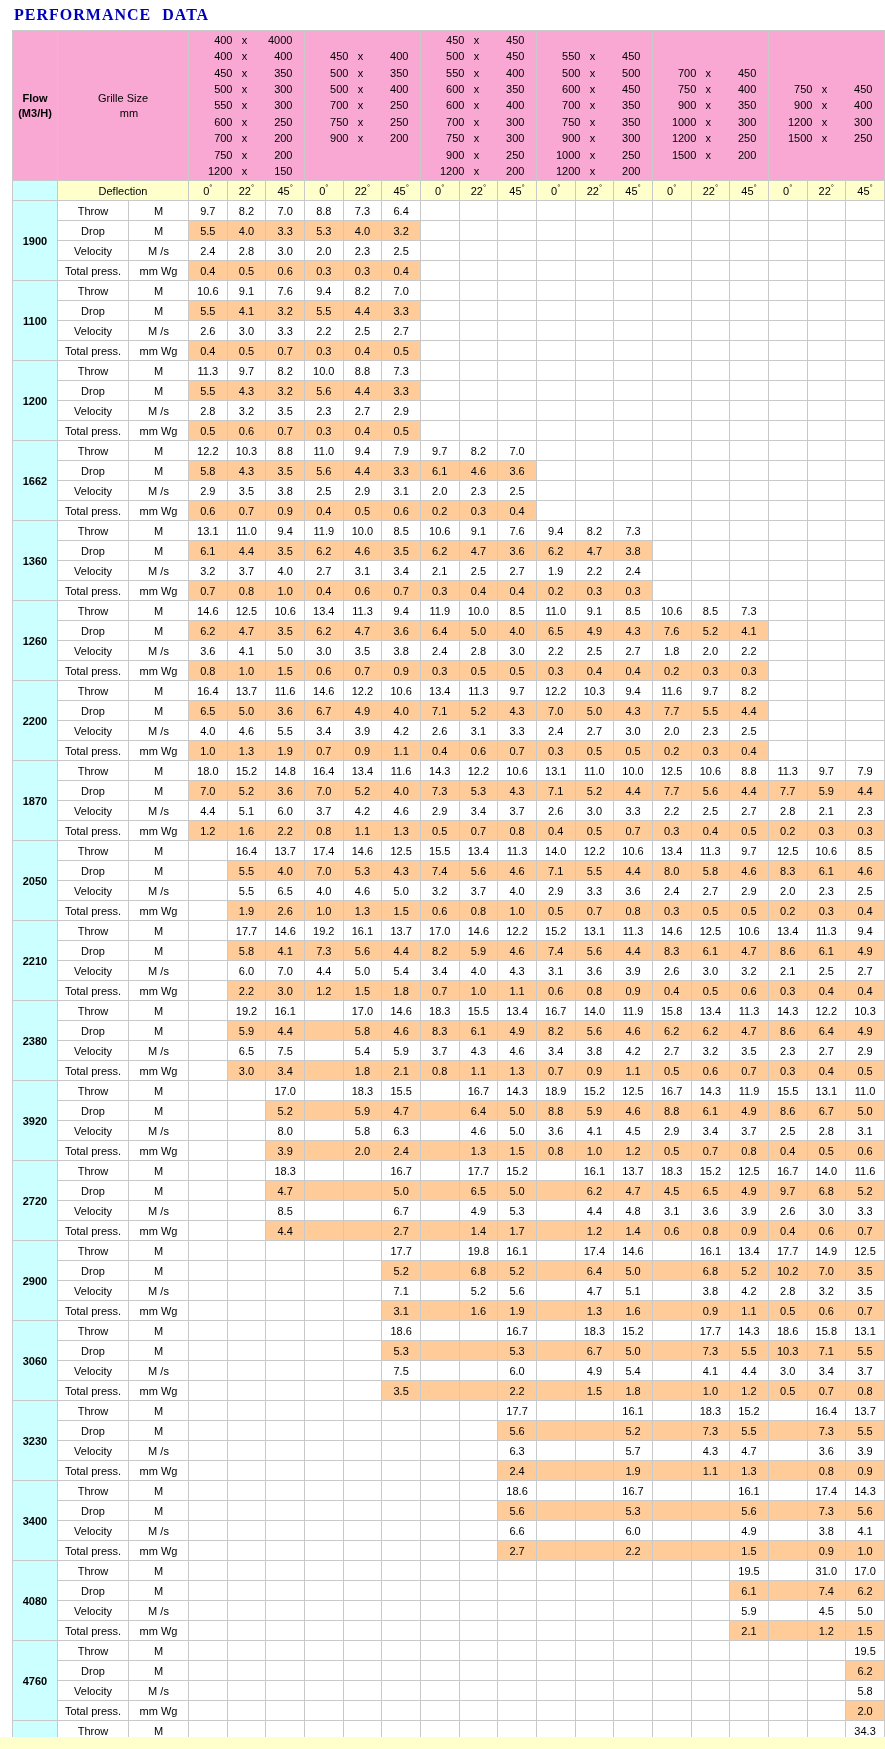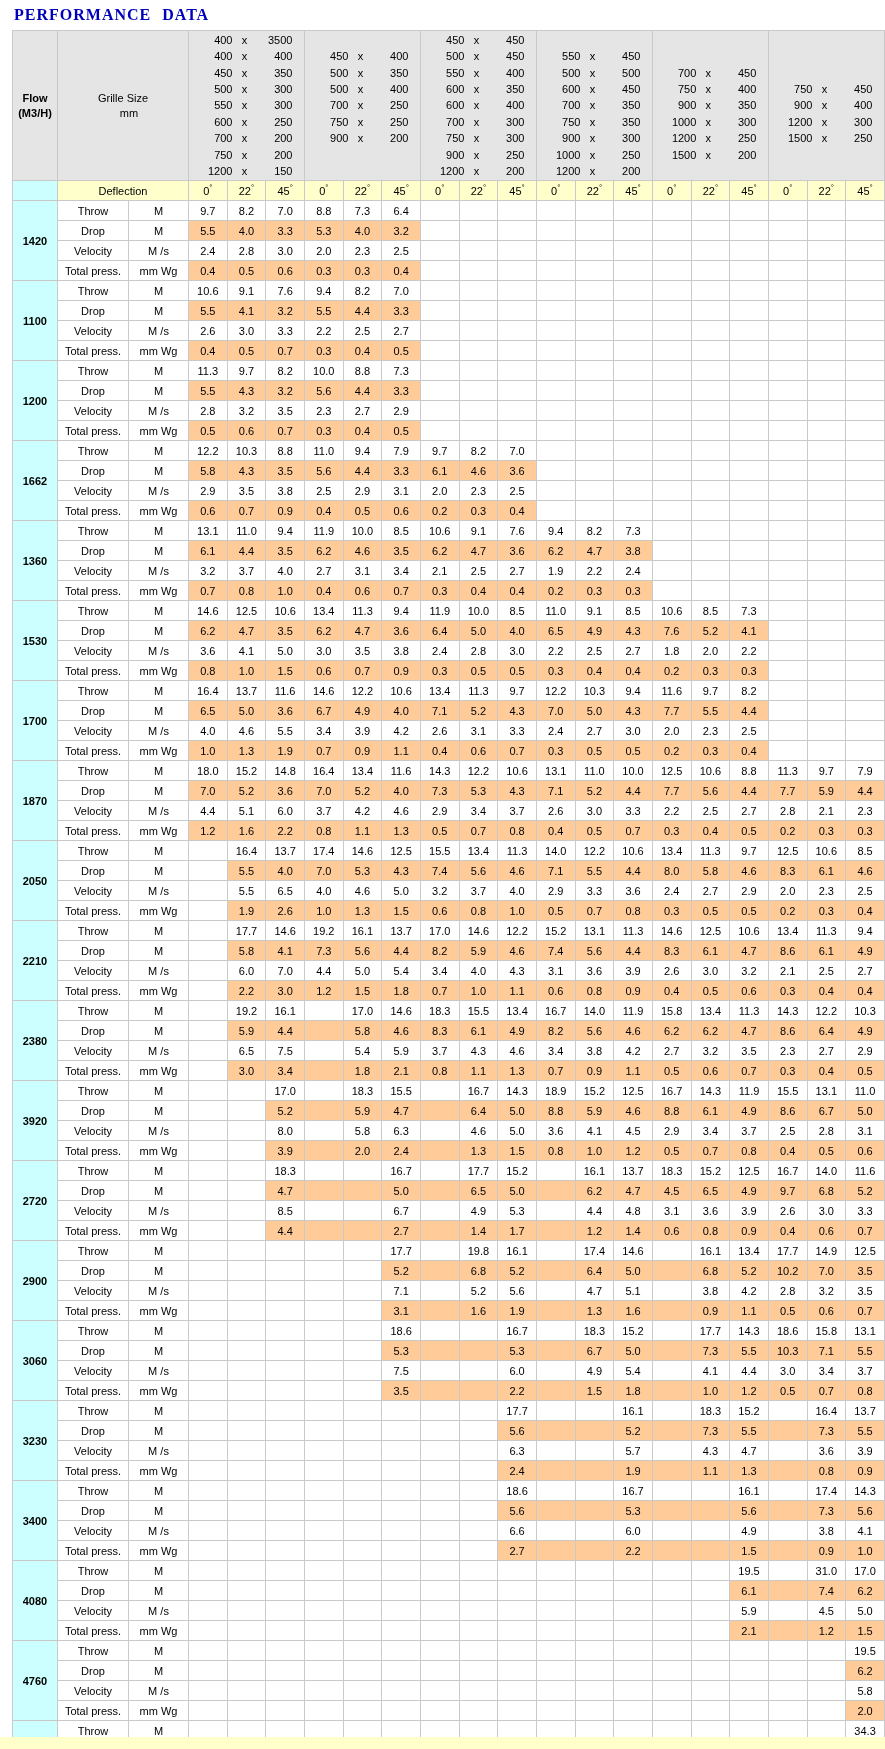--- a/index.html
+++ b/index.html
@@ -13,21 +13,21 @@
                  padding:0;height:19px;white-space:nowrap;overflow:hidden;vertical-align:middle;}
   tr.data-row{height:19px;}
   td.group-start{border-left:1px solid #000;}
   td.block-top{border-top:1px solid #000;}
   td.flow-cell{background:#CCFFFF;color:#0033CC;font-weight:bold;font-size:12px;
                border-left:1px solid #000;border-right:1px solid #000;border-bottom:1px solid #000;}
   td.label-cell{text-align:left;padding-left:3px;border-color:#909090;}
   td.unit-cell{text-align:left;padding-left:4px;border-color:#909090;}
   td.orange{background:#FFCC99;}
   tr.header-row{height:150px;}
-  tr.header-row td{background:#e5e5e5;border:1px solid #000;vertical-align:middle;}
+  tr.header-row td{background:#f9a8d4;border:1px solid #000;vertical-align:middle;}
   td.flow-head{background:#CCFFFF;color:#0033CC;font-weight:bold;font-size:12px;line-height:15px;}
   td.grille-head{text-align:left;padding-left:8px;line-height:15px;}
   .grille-sub{margin-left:12px;}
   .size-list{display:flex;flex-direction:column;justify-content:center;height:148px;}
   .size-line{height:16.4px;display:flex;justify-content:center;align-items:center;}
   .size-w{width:32px;text-align:right;}
   .size-x{width:24px;text-align:center;}
   .size-h{width:36px;text-align:right;}
   tr.defl-row td{background:#FFFFCC;border-top:1px solid #000;border-bottom:1px solid #000;}
   td.defl-corner{background:#CCFFFF !important;border-left:1px solid #000;border-right:1px solid #000;}
@@ -54,21 +54,21 @@
           </td>
           <td class="grille-head" colspan="2">
             <div>Grille Size</div>
             <div class="grille-sub">mm</div>
           </td>
           <td class="group-head group-start" colspan="3">
             <div class="size-list">
               <div class="size-line">
                 <span class="size-w">400</span>
                 <span class="size-x">x</span>
-                <span class="size-h">3500</span>
+                <span class="size-h">4000</span>
               </div>
               <div class="size-line">
                 <span class="size-w">400</span>
                 <span class="size-x">x</span>
                 <span class="size-h">400</span>
               </div>
               <div class="size-line">
                 <span class="size-w">450</span>
                 <span class="size-x">x</span>
                 <span class="size-h">350</span>
@@ -319,21 +319,21 @@
           <td><span>22</span><sup class="deg">°</sup></td>
           <td><span>45</span><sup class="deg">°</sup></td>
           <td class="group-start"><span>0</span><sup class="deg">°</sup></td>
           <td><span>22</span><sup class="deg">°</sup></td>
           <td><span>45</span><sup class="deg">°</sup></td>
           <td class="group-start"><span>0</span><sup class="deg">°</sup></td>
           <td><span>22</span><sup class="deg">°</sup></td>
           <td><span>45</span><sup class="deg">°</sup></td>
         </tr>
         <tr class="data-row ">
-          <td class="flow-cell block-top" rowspan="4">1420</td>
+          <td class="flow-cell block-top" rowspan="4">1900</td>
           <td class="label-cell block-top">Throw</td>
           <td class="unit-cell block-top">M</td>
           <td class="group-start block-top">9.7</td>
           <td class="block-top">8.2</td>
           <td class="block-top">7.0</td>
           <td class="group-start block-top">8.8</td>
           <td class="block-top">7.3</td>
           <td class="block-top">6.4</td>
           <td class="group-start block-top"></td>
           <td class="block-top"></td>
@@ -764,21 +764,21 @@
           <td class="orange">0.3</td>
           <td class="orange">0.3</td>
           <td class="group-start"></td>
           <td></td>
           <td></td>
           <td class="group-start"></td>
           <td></td>
           <td></td>
         </tr>
         <tr class="data-row ">
-          <td class="flow-cell block-top" rowspan="4">1530</td>
+          <td class="flow-cell block-top" rowspan="4">1260</td>
           <td class="label-cell block-top">Throw</td>
           <td class="unit-cell block-top">M</td>
           <td class="group-start block-top">14.6</td>
           <td class="block-top">12.5</td>
           <td class="block-top">10.6</td>
           <td class="group-start block-top">13.4</td>
           <td class="block-top">11.3</td>
           <td class="block-top">9.4</td>
           <td class="group-start block-top">11.9</td>
           <td class="block-top">10.0</td>
@@ -853,21 +853,21 @@
           <td class="orange">0.4</td>
           <td class="orange">0.4</td>
           <td class="group-start orange">0.2</td>
           <td class="orange">0.3</td>
           <td class="orange">0.3</td>
           <td class="group-start"></td>
           <td></td>
           <td></td>
         </tr>
         <tr class="data-row ">
-          <td class="flow-cell block-top" rowspan="4">1700</td>
+          <td class="flow-cell block-top" rowspan="4">2200</td>
           <td class="label-cell block-top">Throw</td>
           <td class="unit-cell block-top">M</td>
           <td class="group-start block-top">16.4</td>
           <td class="block-top">13.7</td>
           <td class="block-top">11.6</td>
           <td class="group-start block-top">14.6</td>
           <td class="block-top">12.2</td>
           <td class="block-top">10.6</td>
           <td class="group-start block-top">13.4</td>
           <td class="block-top">11.3</td>

